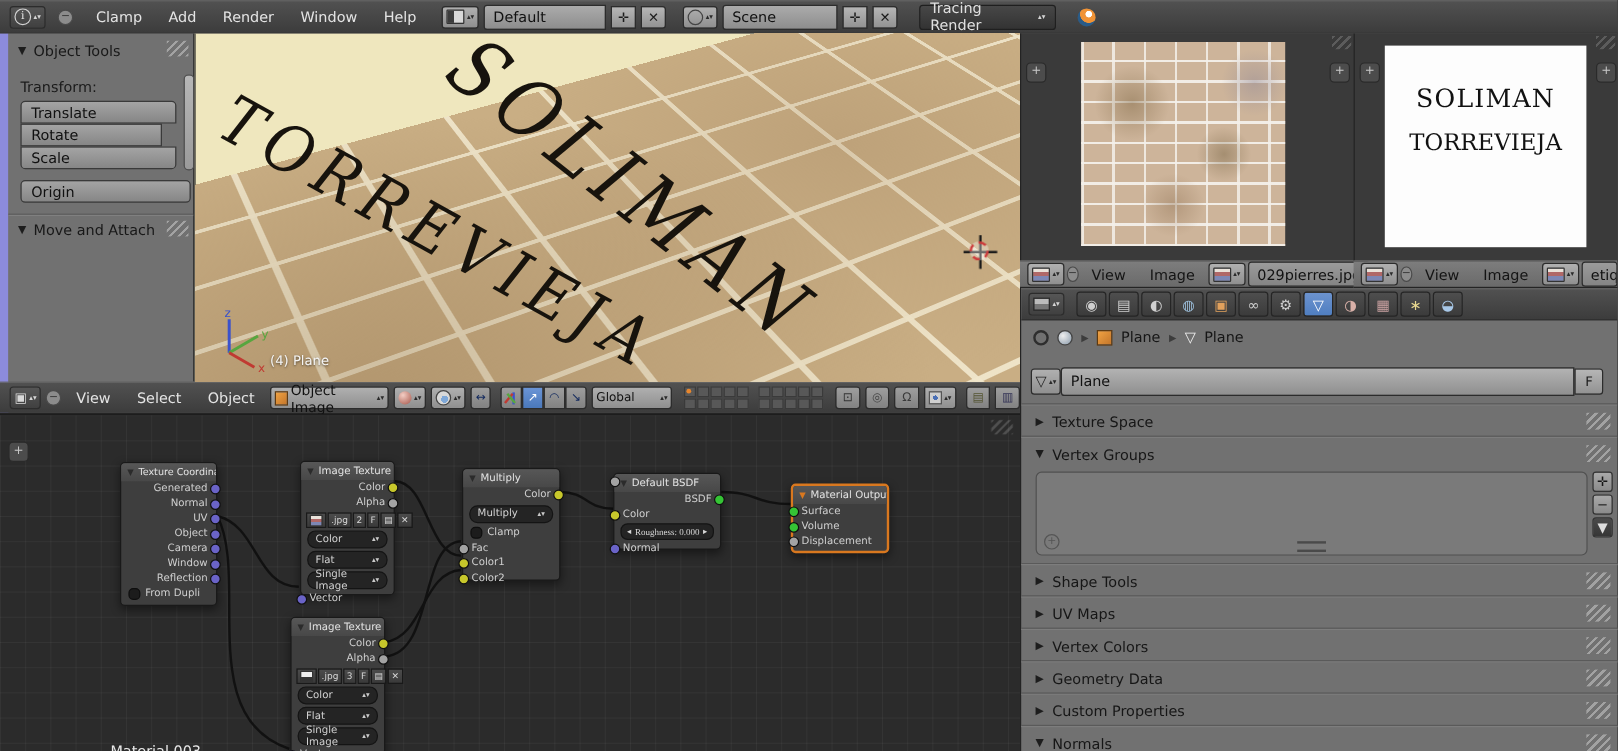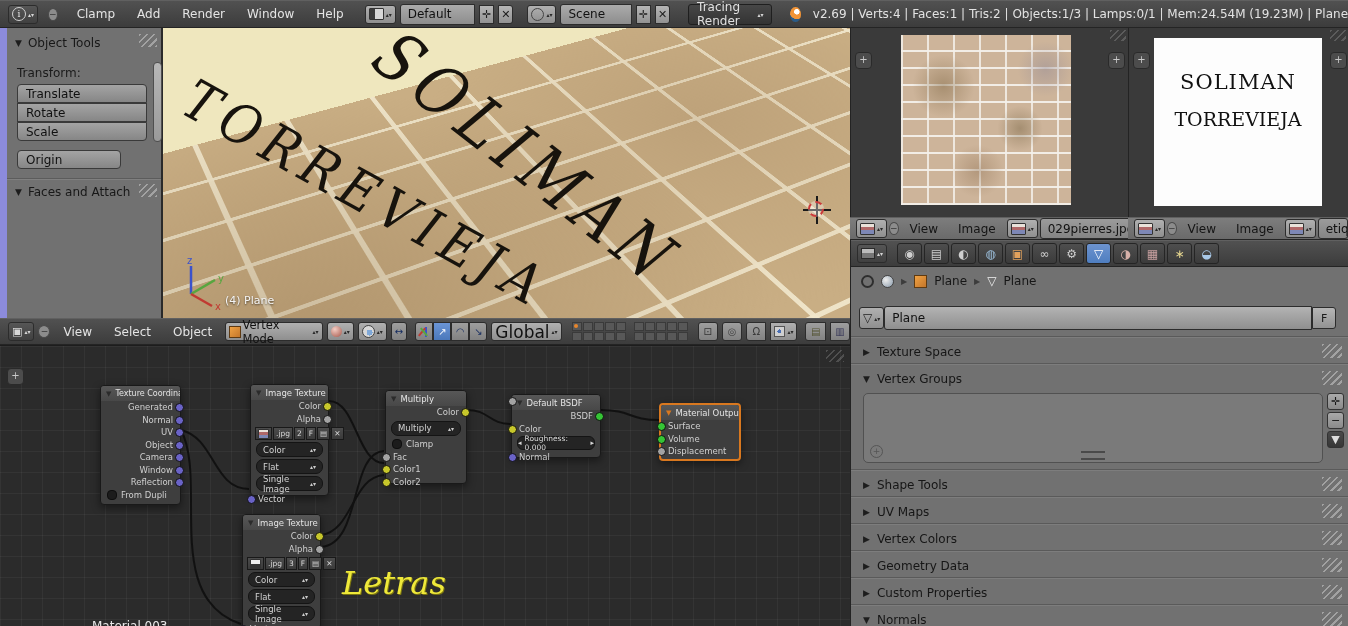--- a/index.html
+++ b/index.html
@@ -118,50 +118,49 @@
     <div class="field-light" style="width:80px;">
         <span>Scene</span>
       </div>
     <div class="btn-sq">✛</div>
     <div class="btn-sq rnd-r">✕</div>
     <div class="dark-dd" style="margin-left:14px;width:96px;justify-content:space-between;">
       <span>Tracing Render</span>
       <span class="ddarrows lite">▴▾</span>
     </div>
     <span class="blogo" style="margin-left:14px;"></span>
-    <span style="margin-left:8px;font-size:12px;color:#e2e2e2;white-space:nowrap;">v2.69 | Verts:4 | Faces:1 | Tris:2 | Objects:1/3 | Lamps:0/1 | Mem:24.54M (19.23M) | Plane</span>
   </div>
 
   <div class="vstrip" style="top:28px;height:598px;"></div>
 
   <div class="abs" style="left:7px;top:28px;width:155px;height:290px;background:#717171;border-right:1px solid #2a2a2a;box-sizing:border-box;">
     <div class="grip" style="position:absolute;right:4px;top:6px;width:18px;height:13px;"></div>
     <div class="panel-title" style="position:absolute;left:8px;top:8px;">
       <span class="tri">▼</span>
       <span>Object Tools</span>
     </div>
     <div class="abs" style="left:146px;top:34px;width:7px;height:78px;border-radius:4px;background:linear-gradient(#b7b7b7,#9a9a9a);border:1px solid #4f4f4f;"></div>
     <div style="position:absolute;left:10px;top:38px;font-size:12px;color:#1a1a1a;">Transform:</div>
     <div class="shelf-btn" style="position:absolute;left:10px;top:56px;width:130px;border-radius:4px 4px 0 0;">
         <span>Translate</span>
       </div>
-    <div class="shelf-btn" style="position:absolute;left:10px;top:75px;width:130px;">
+    <div class="shelf-btn" style="position:absolute;left:10px;top:75px;width:118px;">
         <span>Rotate</span>
       </div>
     <div class="shelf-btn" style="position:absolute;left:10px;top:94px;width:130px;border-radius:0 0 4px 4px;">
         <span>Scale</span>
       </div>
-    <div class="shelf-btn" style="position:absolute;left:10px;top:122px;width:104px;border-radius:4px;">
+    <div class="shelf-btn" style="position:absolute;left:10px;top:122px;width:142px;border-radius:4px;">
         <span>Origin</span>
       </div>
     <div style="position:absolute;left:0;top:150px;width:100%;height:1px;background:#5c5c5c;box-shadow:0 1px 0 #808080;"></div>
     <div class="grip" style="position:absolute;right:4px;top:156px;width:18px;height:13px;"></div>
     <div class="panel-title" style="position:absolute;left:8px;top:157px;">
       <span class="tri">▼</span>
-      <span>Faces and Attach</span>
+      <span>Move and Attach</span>
     </div>
   </div>
 
   <div class="abs" style="left:162px;top:28px;width:688px;height:290px;background:#EFE7BE;overflow:hidden;border-left:1px solid #2a2a2a;box-sizing:border-box;">
 
     <div style="position:absolute;left:-300px;top:-200px;width:1500px;height:860px;
          background-color:#C9AE84;
          background-image:
            radial-gradient(circle at 30% 45%,rgba(125,95,60,.30),rgba(0,0,0,0) 38%),
            radial-gradient(circle at 65% 30%,rgba(160,130,95,.28),rgba(0,0,0,0) 30%),
@@ -196,21 +195,21 @@
     <div class="icon-dd" style="background:linear-gradient(#565656,#404040);">
       <span style="font-size:11px;color:#d8d8d8;">▣</span>
       <span class="ddarrows lite">▴▾</span>
     </div>
     <span class="collapse-dot">−</span>
     <span class="menu">View</span>
     <span class="menu">Select</span>
     <span class="menu">Object</span>
     <div class="icon-dd" style="width:106px;justify-content:space-between;">
       <span style="width:10px;height:10px;background:linear-gradient(135deg,#f0a243,#c4762a);border:1px solid #5e3a12;"></span>
-      <span style="font-size:11.5px;color:#111;">Vertex Mode</span>
+      <span style="font-size:11.5px;color:#111;">Object Image</span>
       <span class="ddarrows">▴▾</span>
     </div>
     <div class="icon-dd">
       <span style="width:11px;height:11px;border-radius:50%;background:radial-gradient(circle at 35% 30%,#f3cdc4,#a5564a);"></span>
       <span class="ddarrows">▴▾</span>
     </div>
     <div class="icon-dd">
       <span style="width:11px;height:11px;border-radius:50%;background:radial-gradient(circle at 60% 60%,#7fa8d8 0 3px,#d8d8d8 3px);border:1px solid #444;"></span>
       <span class="ddarrows">▴▾</span>
     </div>
@@ -219,21 +218,21 @@
       <div class="man-btn" style="border-radius:3px 0 0 3px;">
         <span style="display:inline-block;width:2px;height:10px;background:#c03a32;transform:rotate(40deg);"></span>
         <span style="display:inline-block;width:2px;height:10px;background:#57a63f;transform:rotate(-40deg);"></span>
         <span style="display:inline-block;width:2px;height:10px;background:#3b52cc;"></span>
       </div>
       <div class="man-btn pressed">↗</div>
       <div class="man-btn">◠</div>
       <div class="man-btn" style="border-radius:0 3px 3px 0;">↘</div>
     </div>
     <div class="icon-dd" style="width:72px;justify-content:space-between;">
-      <span style="font-size:17px;color:#111;">Global</span>
+      <span style="font-size:10px;color:#111;">Global</span>
       <span class="ddarrows">▴▾</span>
     </div>
     <div style="display:grid;grid-template-columns:repeat(5,10px);grid-auto-rows:9px;gap:1px;margin-left:6px;">
       <div class="lcell on"></div>
         <div class="lcell"></div>
         <div class="lcell"></div>
         <div class="lcell"></div>
         <div class="lcell"></div>
       <div class="lcell"></div>
         <div class="lcell"></div>
@@ -399,21 +398,21 @@
       <div class="nrow out">
           <span>BSDF</span>
           <span class="sock r s-shd"></span>
         </div>
       <div class="nrow">
           <span class="sock l s-col"></span>
           <span>Color</span>
         </div>
       <div class="slider">
           <span style="font-size:7px;">◂</span>
-          <span style="font-size:7.5px;">Roughness: 0.000</span>
+          <span style="font-size:7.5px;font-family:Liberation Serif, serif;">Roughness: 0.000</span>
           <span style="font-size:7px;">▸</span>
         <span class="sock l s-val" style="top:2px;"></span>
         </div>
       <div class="nrow">
           <span class="sock l s-vec"></span>
           <span>Normal</span>
         </div>
     </div>
 
     <div class="node sel" style="left:659px;top:57px;width:82px;height:58px;">
@@ -469,21 +468,20 @@
       <div class="ndd">
           <span>Single Image</span>
           <span class="ddarrows">▴▾</span>
         </div>
       <div class="nrow">
           <span class="sock l s-vec"></span>
           <span>Vector</span>
         </div>
     </div>
 
-    <div class="serif" style="position:absolute;left:342px;top:218px;font-size:32px;font-style:italic;color:#efe93a;text-shadow:1px 1px 0 #7a7410;">Letras</div>
     <div style="position:absolute;left:92px;top:273px;font-size:12px;color:#e8e8e8;">Material.003</div>
   </div>
 
   <div class="uv-area" style="left:850px;width:278px;">
     <div style="position:absolute;left:50px;top:7px;width:170px;height:170px;background-color:#cdb49a;
          background-image:
            radial-gradient(circle at 25% 30%,rgba(122,98,62,.45),rgba(0,0,0,0) 18%),
            radial-gradient(circle at 70% 55%,rgba(104,86,52,.4),rgba(0,0,0,0) 15%),
            radial-gradient(circle at 45% 80%,rgba(140,110,80,.4),rgba(0,0,0,0) 16%),
            radial-gradient(circle at 85% 20%,rgba(150,140,150,.5),rgba(0,0,0,0) 14%),

